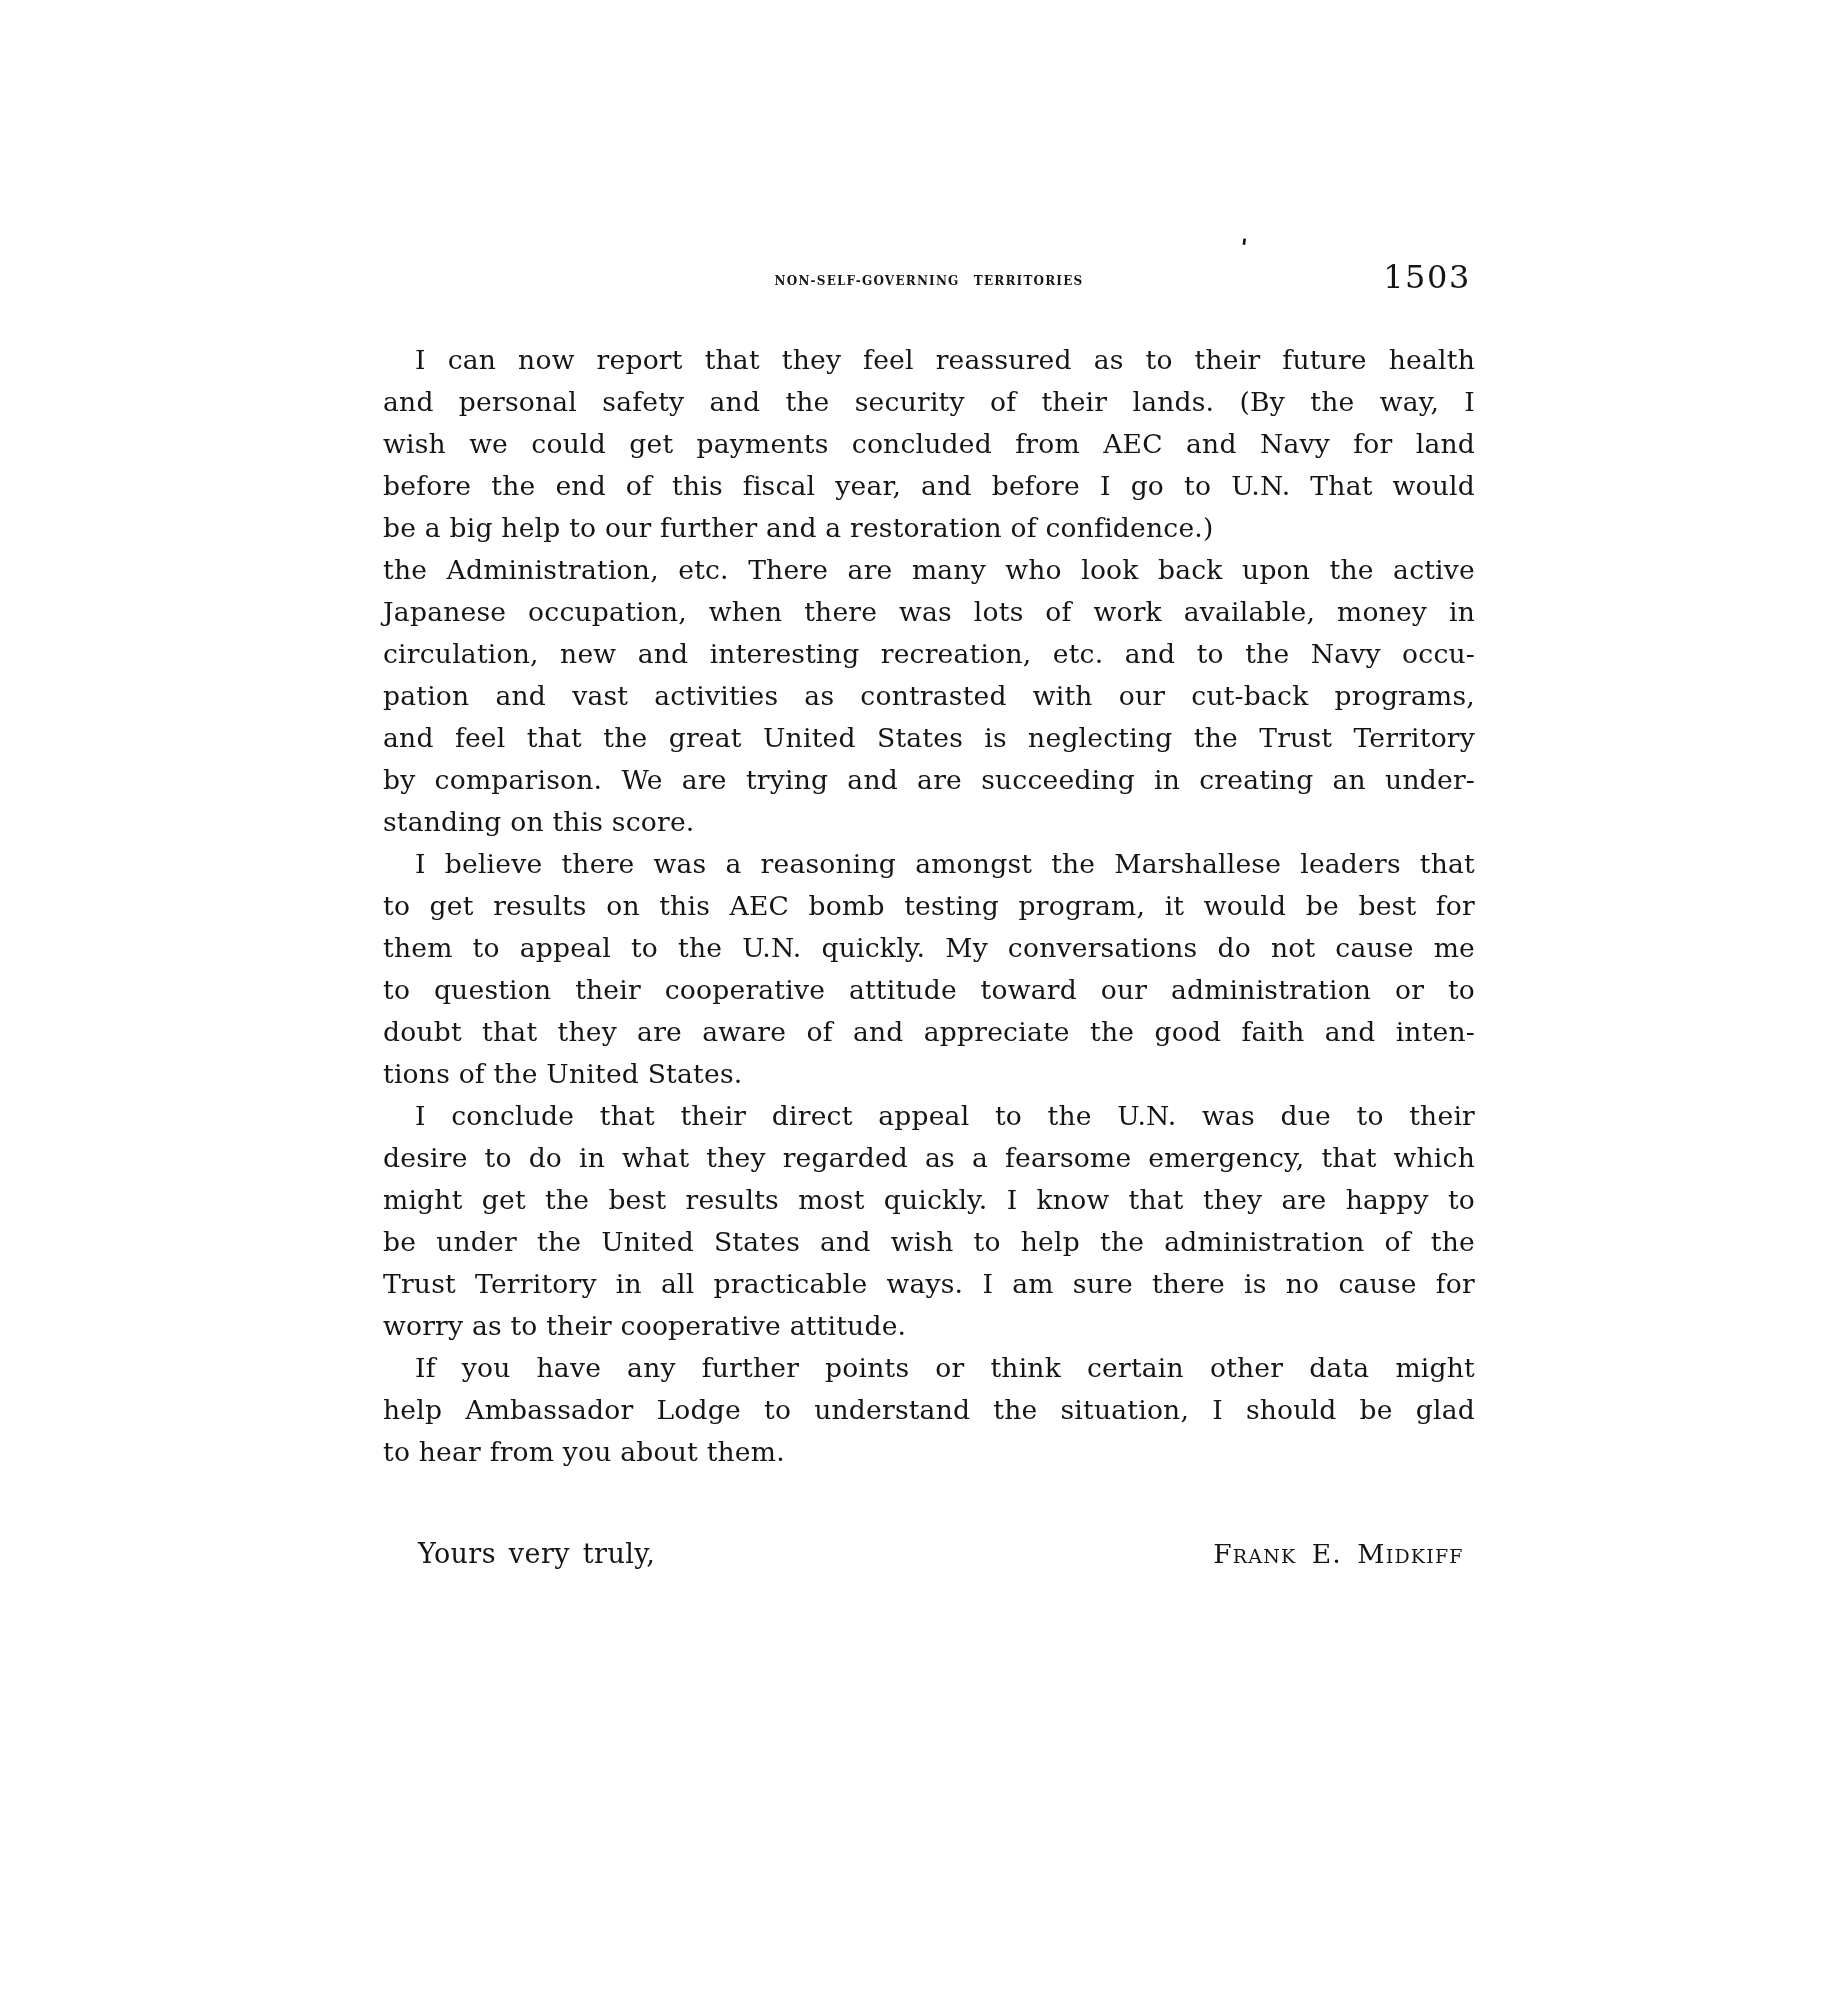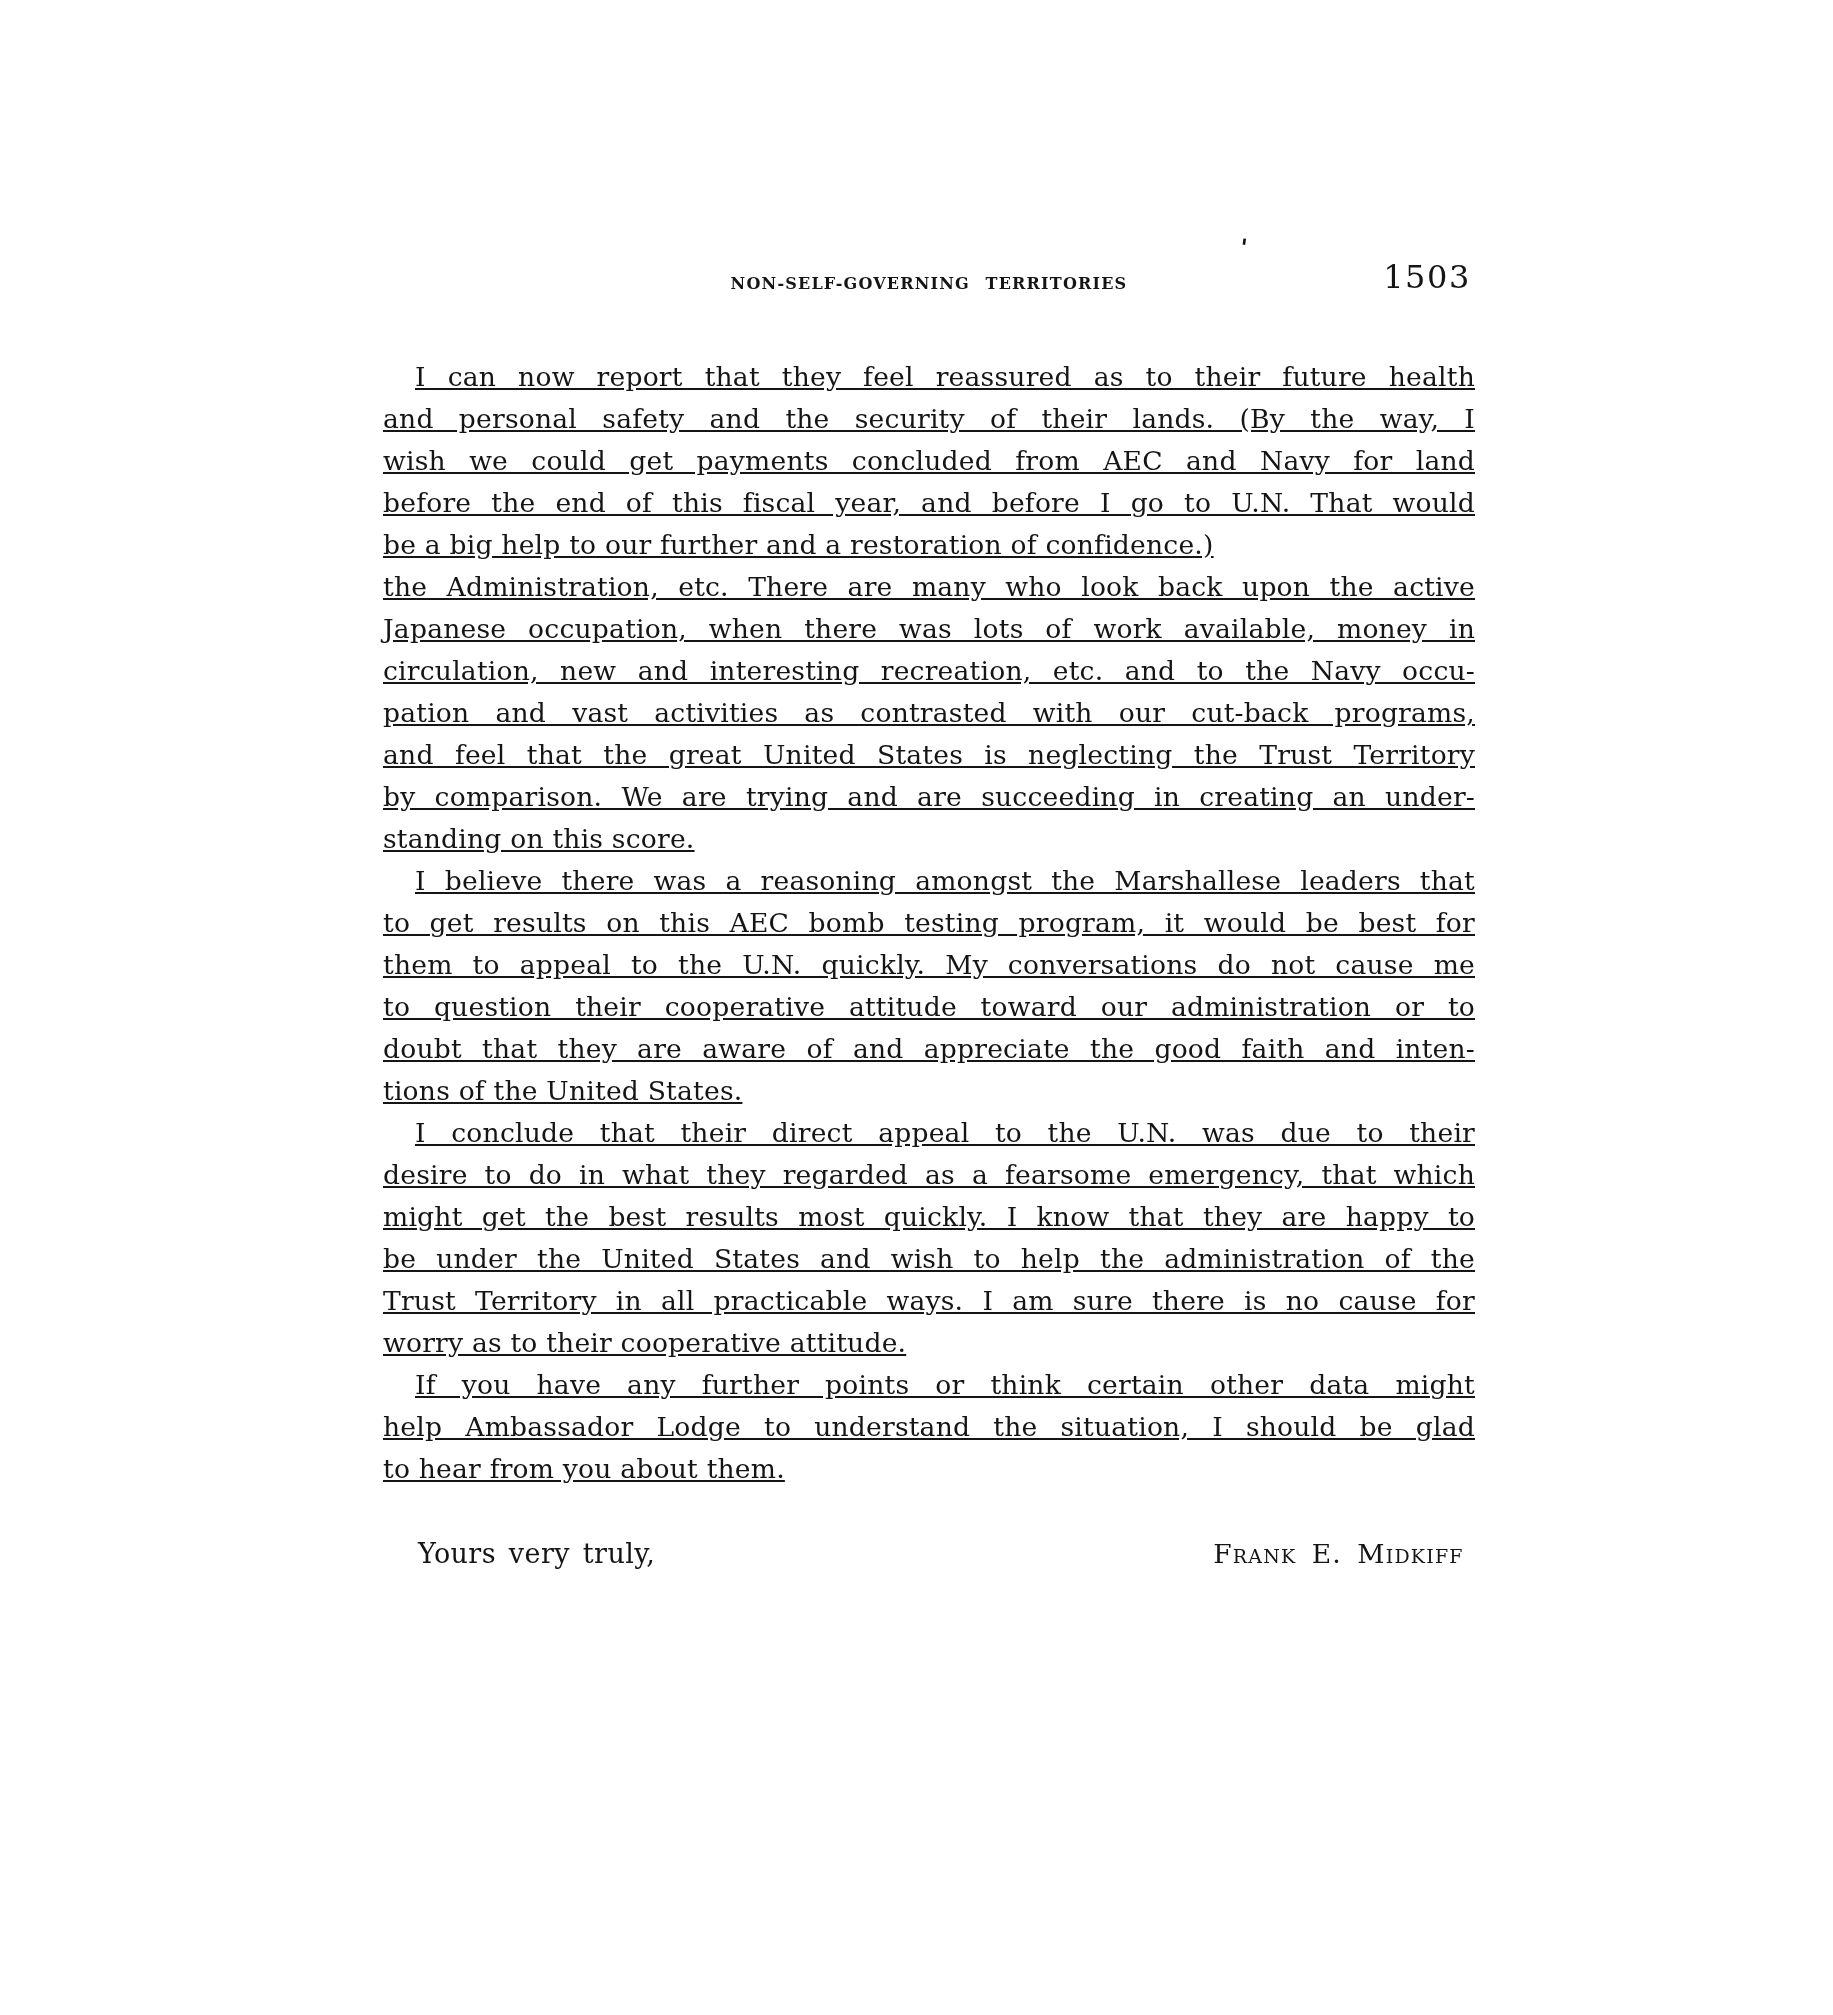--- a/index.html
+++ b/index.html
@@ -23,21 +23,21 @@
     top: 267px;
     width: 1092px;
     height: 44px;
   }
   .running-head .title {
     position: absolute;
     left: 0;
     right: 0;
     top: 7.3px;
     text-align: center;
-    font-size: 16px;
+    font-size: 12px;
     font-weight: 700;
     letter-spacing: 1.2px;
     word-spacing: 8.9px;
     white-space: nowrap;
   }
   .running-head .folio {
     position: absolute;
     right: 4px;
     top: -5.6px;
     font-size: 32px;
@@ -51,23 +51,22 @@
     top: 234px;
     font-size: 22.6px;
     font-weight: 700;
     color: #101010;
     transform: rotate(8deg);
   }
   
   .letter-body {
     position: absolute;
     left: 383px;
-    top: 356px;
+    top: 339px;
     width: 1092px;
-    text-decoration: underline;
   }
   .para { margin: 0; padding: 0; }
   .line {
     font-size: 26.6px;
     line-height: 42px;
     text-align: justify;
     text-align-last: justify;
     text-justify: inter-word;
     white-space: normal;
     letter-spacing: 0.2px;

